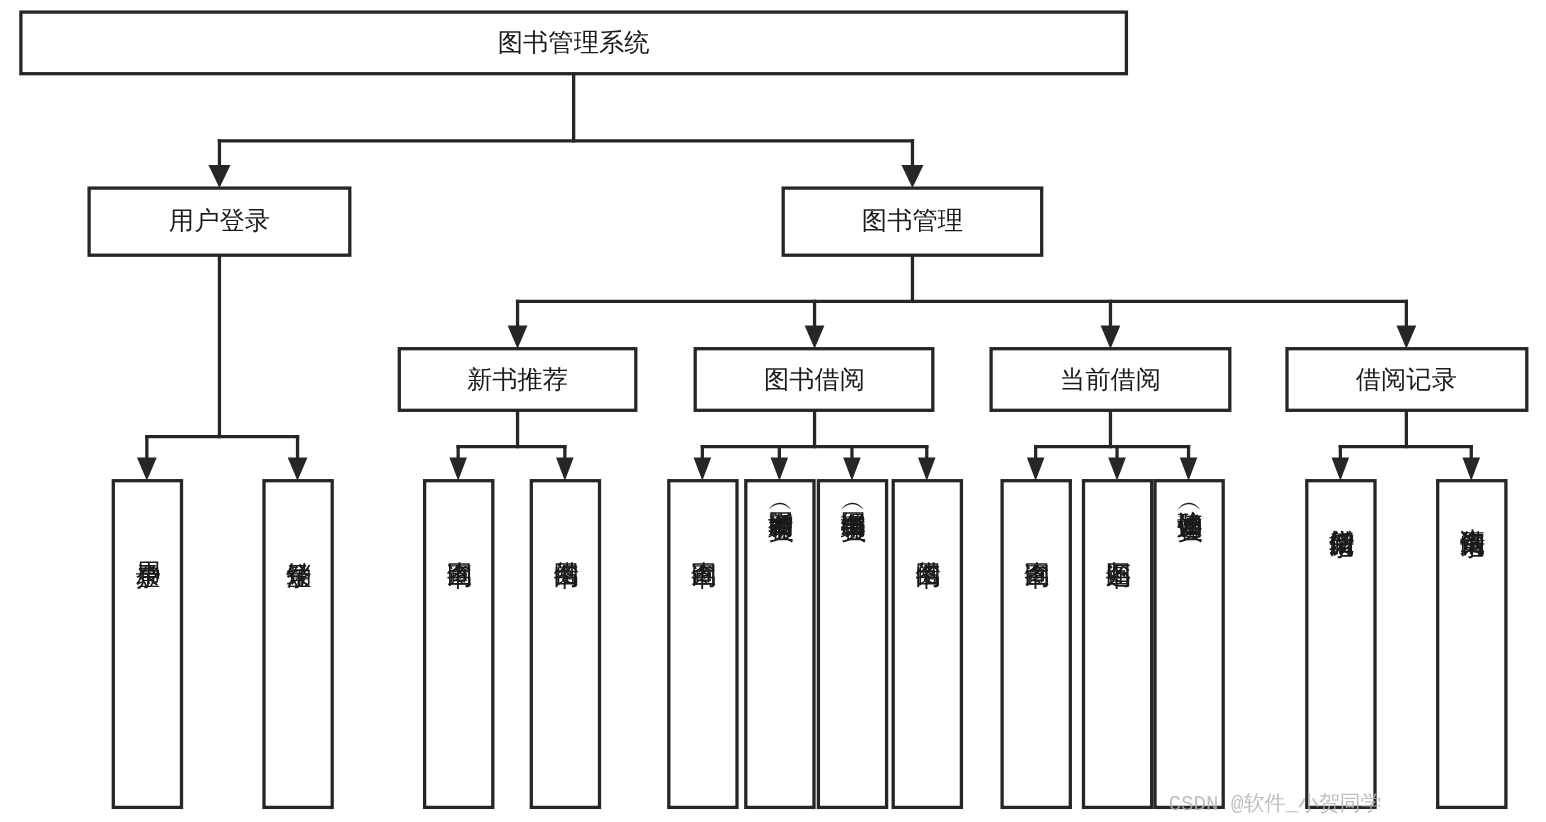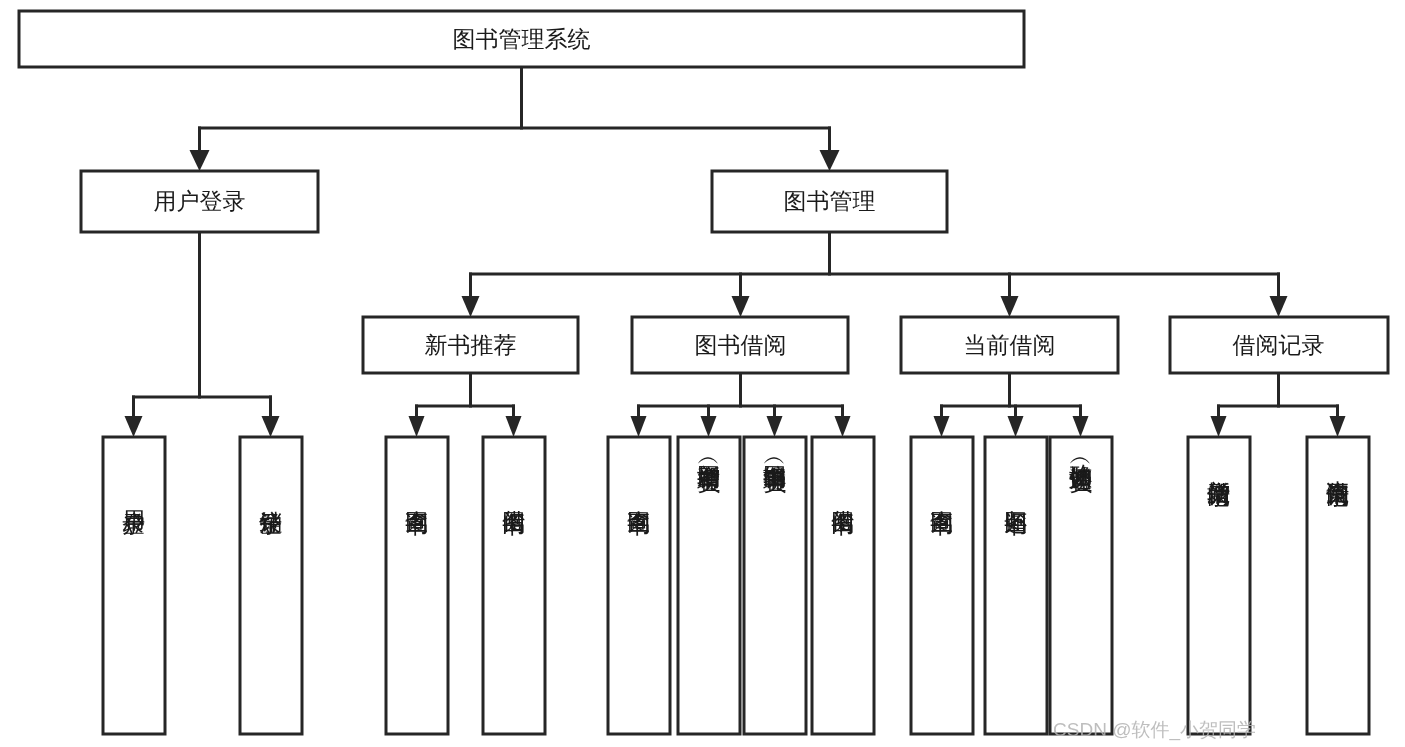--- a/index.html
+++ b/index.html
@@ -64,21 +64,21 @@
   .vlabel-wrap {
     position: absolute;
     display: flex;
     align-items: flex-start;
     justify-content: center;
   }
   .watermark {
     position: absolute;
     right: 8px;
     bottom: 4px;
-    font-family: Liberation Sans, sans-serif;
+    font-family: Liberation Mono, monospace;
     font-size: 19px;
     color: #b3b3b3;
     opacity: 0.85;
     white-space: nowrap;
     pointer-events: none;
   }
 </style>
 </head>
 <body>
 

